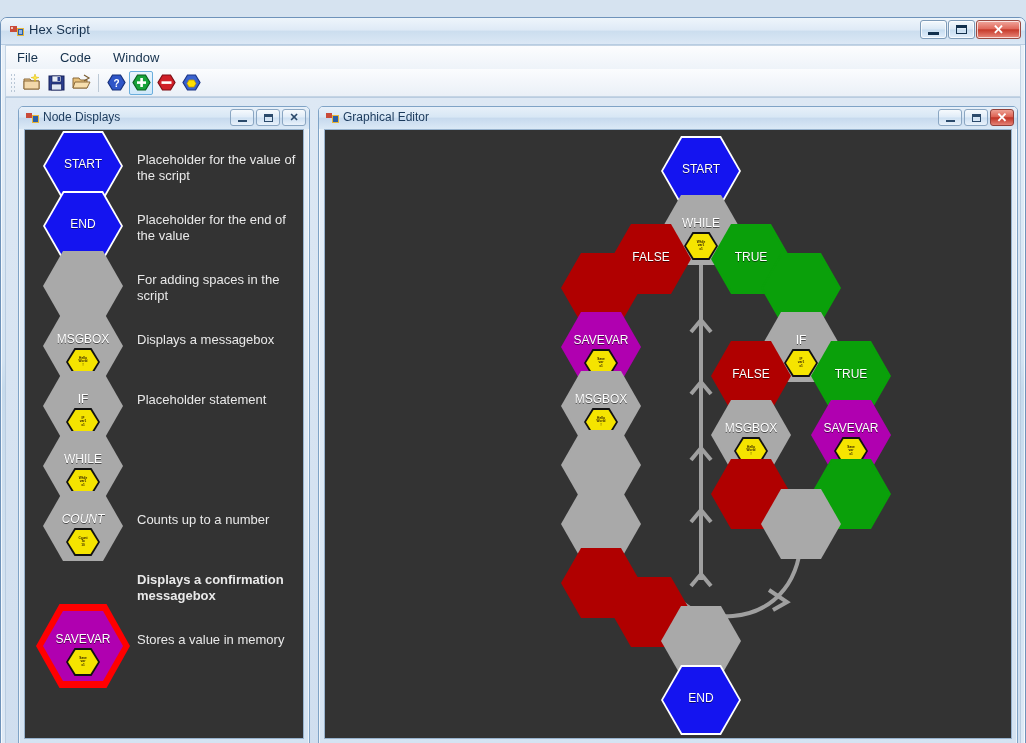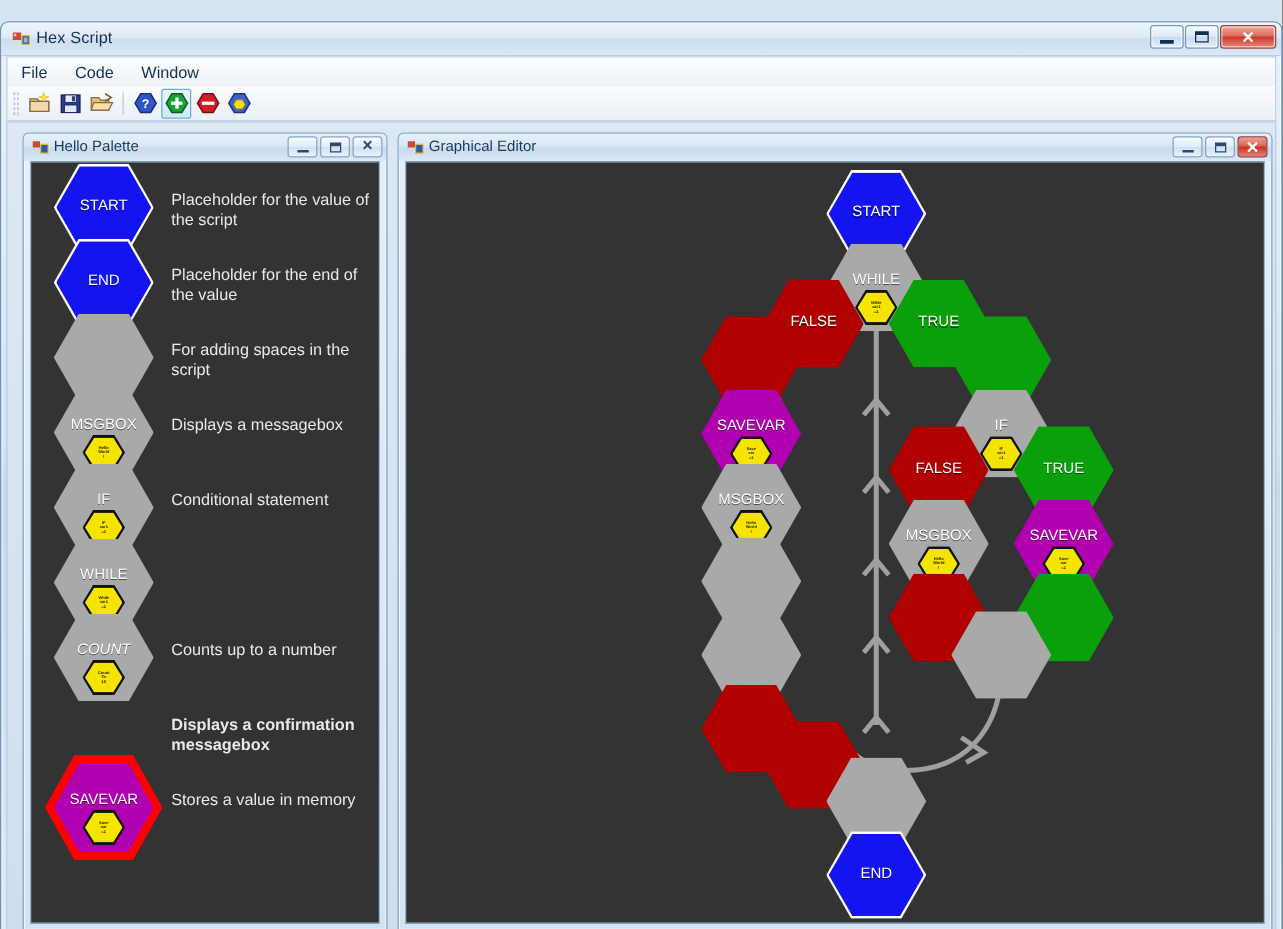--- a/index.html
+++ b/index.html
@@ -253,21 +253,21 @@
 
   <div id="mdi">
 
     <div class="child-win" id="palette-win">
       <div class="child-title">
         <svg class="child-icon" viewBox="0 0 13 13">
           <rect x="0" y="1" width="6" height="5" fill="#c94b3a"></rect>
           <rect x="6" y="3" width="7" height="8" fill="#e8b63a"></rect>
           <rect x="7" y="4" width="5" height="6" fill="#2a5fa8"></rect>
         </svg>
-        <div class="ttxt">Hello Palette</div>
+        <div class="ttxt">Node Displays</div>
         <div class="child-btns">
           <div class="cbtn">
               <i class="glyph-min" style="width:9px;border-bottom-width:2px;margin-top:4px;"></i>
             </div>
           <div class="cbtn">
               <i class="glyph-max" style="width:9px;height:8px;"></i>
             </div>
           <div class="cbtn inactive-close" style="width:24px;">
               <span class="glyph-close" style="font-size:11px;">✕</span>
             </div>
@@ -334,21 +334,21 @@
                   <div class="hex-label" style="font-size: 12px; top: 21px;">IF</div>
                   <div class="badge" style="left: 23px; top: 37px; width: 34px; height: 28px;">
                     <div class="badge-in" style="background: rgb(245, 228, 0);">
                       <div class="badge-txt" style="font-size: 3.2px; line-height: 3.6px;">IF
 var1
 =1</div>
                     </div>
                   </div>
                 </div>
               </div>
-              <div class="pal-desc" style="top: 16px;">Conditional statement</div>
+              <div class="pal-desc" style="top: 16px;">Placeholder statement</div>
             </div>
             <div class="pal-row" style="top: 306px;">
               <div class="pal-hex-wrap">
                 <div style="position: absolute; width: 80px; height: 70px; left: 10px; top: -5px;">
                   <div class="hex hex-outer" style="left: 0px; top: 0px; width: 80px; height: 70px; background: rgb(169, 169, 169);">
                     <div class="hex-inner" style="background: rgb(169, 169, 169);"></div>
                   </div>
                   <div class="hex-label" style="font-size: 12px; top: 21px;">WHILE</div>
                   <div class="badge" style="left: 23px; top: 37px; width: 34px; height: 28px;">
                     <div class="badge-in" style="background: rgb(245, 228, 0);">

